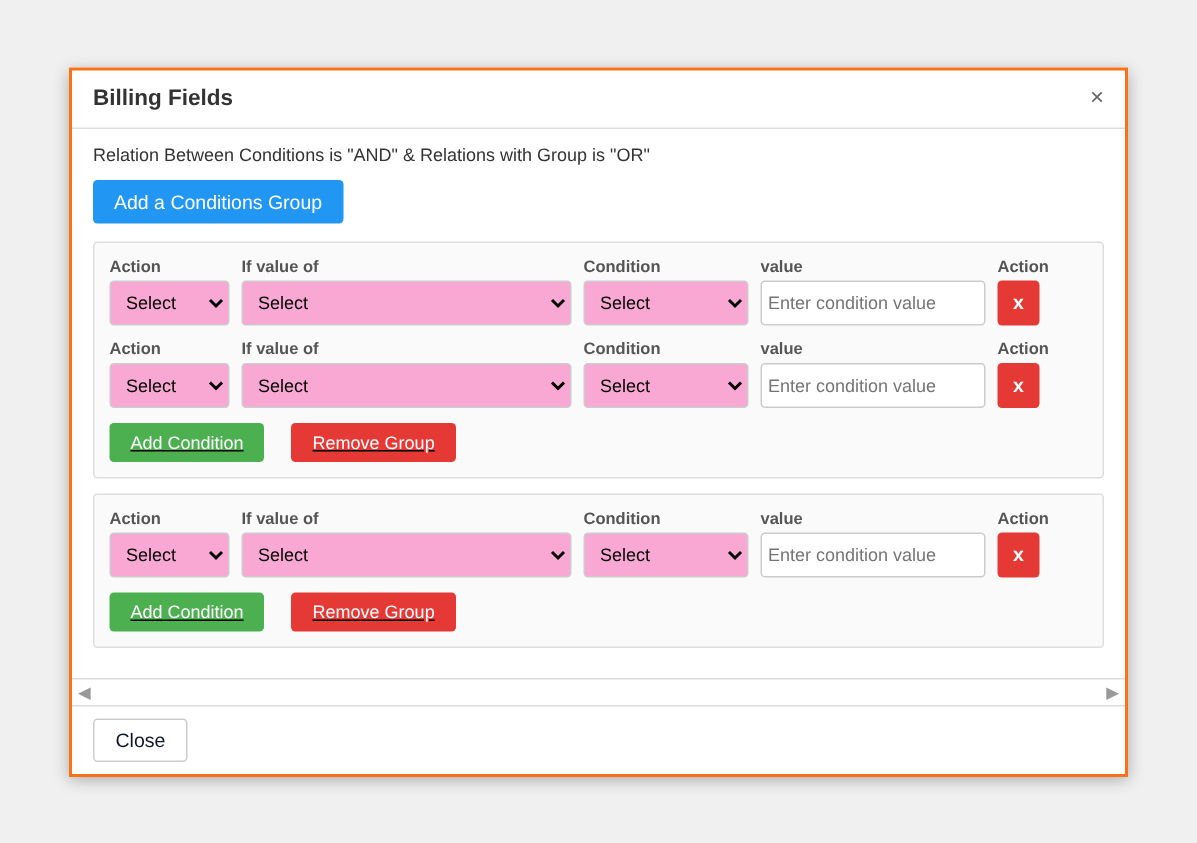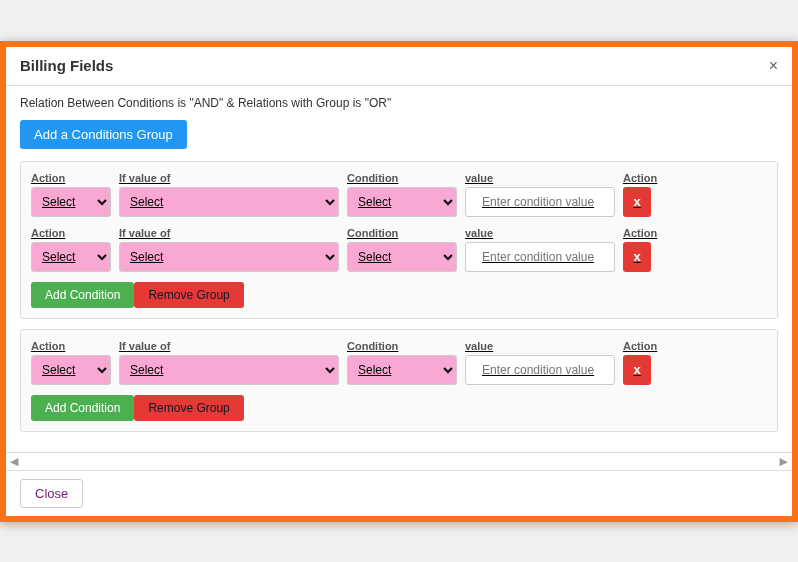--- a/index.html
+++ b/index.html
@@ -6,23 +6,23 @@
     body {
       font-family: Arial, sans-serif;
       font-size: 13px;
       background: #f0f0f0;
       display: flex;
       align-items: center;
       justify-content: center;
       min-height: 100vh;
     }
     .modal {
-      width: 798px;
+      width: 706px;
       background: #fff;
-      border: 6px solid #f97316;
+      border: 2px solid #f97316;
       box-shadow: 0 2px 10px rgba(0,0,0,0.3);
       display: flex;
       flex-direction: column;
     }
     .modal-header {
       display: flex;
       align-items: center;
       justify-content: space-between;
       padding: 10px 14px;
       border-bottom: 1px solid #ddd;
@@ -69,40 +69,39 @@
     .condition-row {
       display: flex;
       align-items: flex-end;
       gap: 8px;
       margin-bottom: 10px;
     }
     .field-group {
       display: flex;
       flex-direction: column;
       gap: 3px;
-      text-decoration: underline;
     }
     .field-label {
       font-size: 11px;
       color: #555;
       font-weight: bold;
     }
     select.form-select {
       border: 1px solid #ccc;
       border-radius: 3px;
       padding: 5px 6px;
       font-size: 12px;
       background: #f9a8d4;
       cursor: pointer;
       height: 30px;
     }
     input.form-input {
       border: 1px solid #ccc;
       border-radius: 3px;
-      padding: 5px 16px;
+      padding: 5px 4px;
       font-size: 12px;
       height: 30px;
       background: #fff;
     }
     .action-select { width: 80px; }
     .if-value-select { width: 220px; }
     .condition-select { width: 110px; }
     .value-input { width: 150px; }
     .btn-remove-x {
       background: #e53935;
@@ -110,35 +109,36 @@
       border: none;
       border-radius: 3px;
       width: 28px;
       height: 30px;
       cursor: pointer;
       font-size: 13px;
       font-weight: bold;
     }
     .group-actions {
       display: flex;
-      gap: 0;
+      gap: 18px;
       margin-top: 6px;
+      text-decoration: underline;
     }
     .btn-add-condition {
       background: #4caf50;
       color: #fff;
       border: none;
       padding: 6px 14px;
       border-radius: 3px;
       cursor: pointer;
       font-size: 12px;
     }
     .btn-remove-group {
       background: #e53935;
-      color: #0f172a;
+      color: #ffffff;
       border: none;
       padding: 6px 14px;
       border-radius: 3px;
       cursor: pointer;
       font-size: 12px;
     }
     .modal-footer {
       display: flex;
       align-items: center;
       justify-content: space-between;
@@ -149,21 +149,21 @@
       background: #2196f3;
       color: #fff;
       border: none;
       padding: 7px 16px;
       border-radius: 3px;
       cursor: pointer;
       font-size: 13px;
     }
     .btn-close {
       background: #fff;
-      color: #701a75;
+      color: #0f172a;
       border: 1px solid #ccc;
       padding: 6px 14px;
       border-radius: 3px;
       cursor: pointer;
       font-size: 13px;
     }
     .scrollbar-hint {
       display: flex;
       align-items: center;
       justify-content: space-between;

